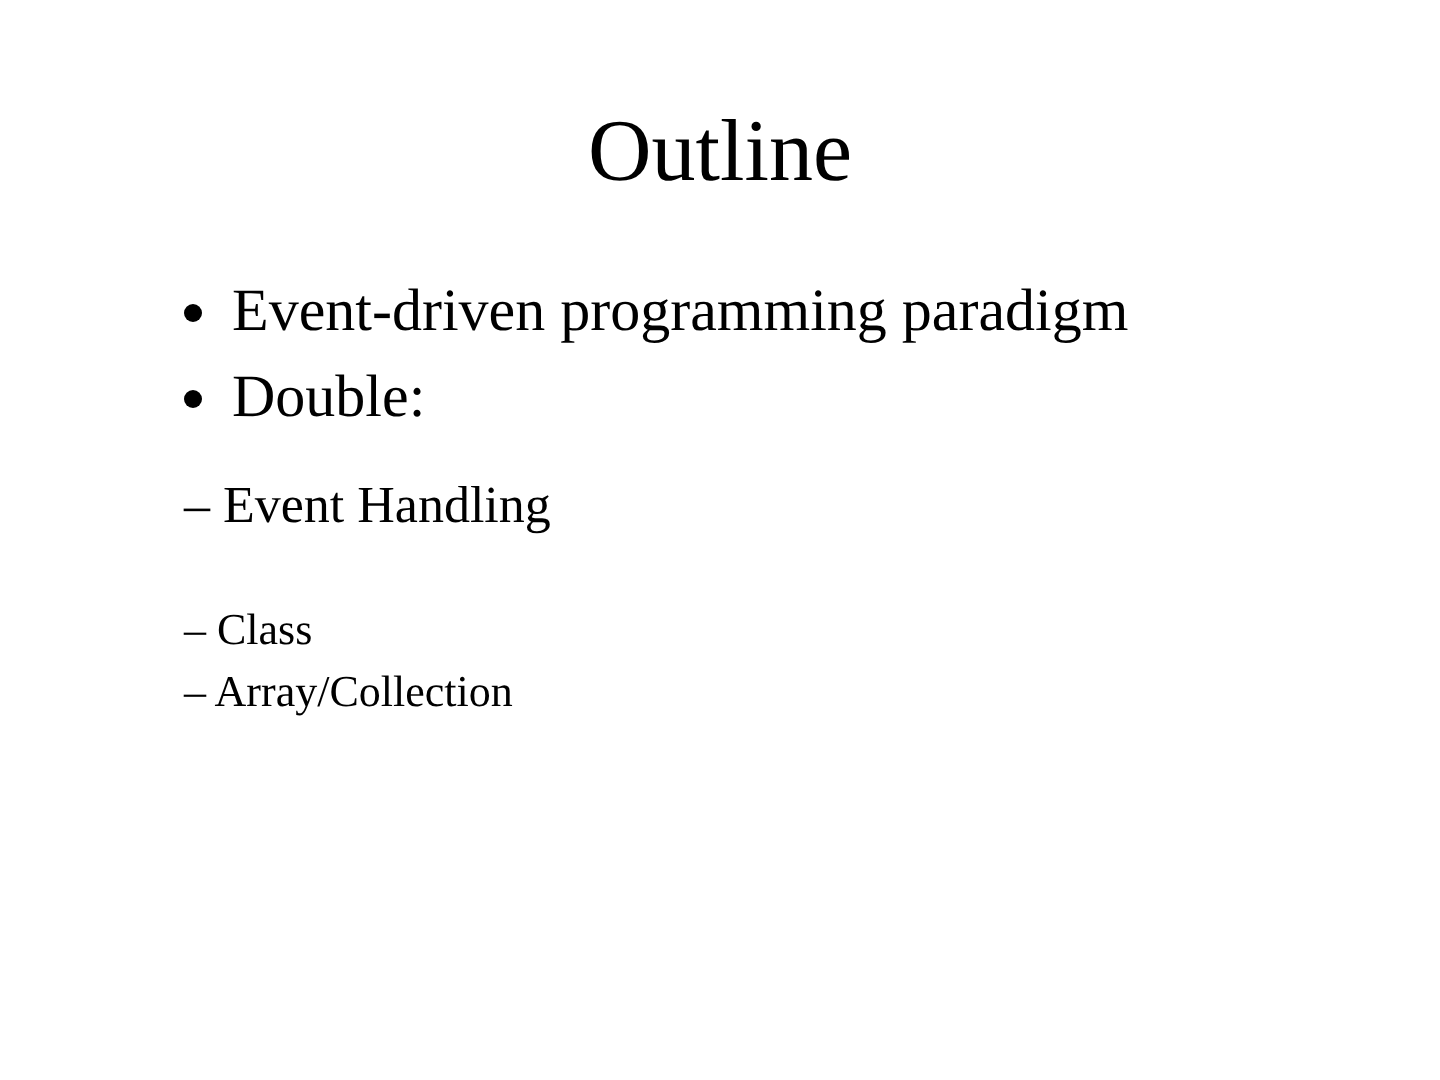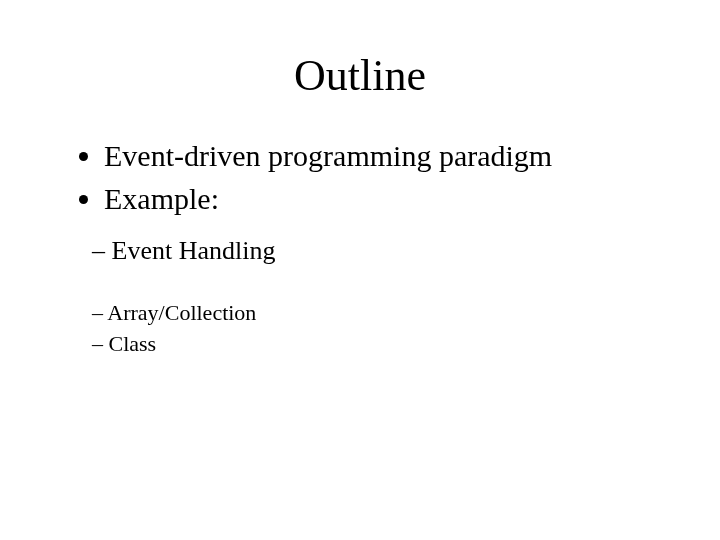--- a/index.html
+++ b/index.html
@@ -21,21 +21,21 @@
   .title {
     text-align: center;
     font-size: 44px;
     font-weight: normal;
     margin-top: 10px;
     margin-bottom: 35px;
   }
   ul.level1 {
     list-style-type: disc;
     font-size: 30px;
-    margin: 4px;
+    margin: 16px;
     padding-left: 40px;
     line-height: 1.35;
   }
   ul.level1 > li {
     margin-bottom: 2px;
   }
   ul.level2a {
     list-style-type: none;
     font-size: 26px;
     margin: 14px 0 16px 0;
@@ -56,22 +56,22 @@
     content: "– ";
   }
 </style>
 </head>
 <body>
 
 <div class="slide">
   <div class="title">Outline</div>
   <ul class="level1">
     <li>Event-driven programming paradigm</li>
-    <li>Example:</li>
+    <li>Double:</li>
   </ul>
   <ul class="level2a">
     <li>Event Handling</li>
   </ul>
   <ul class="level2b">
+    <li>Class</li>
     <li>Array/Collection</li>
-    <li>Class</li>
   </ul>
 </div>
 
 </body></html>

